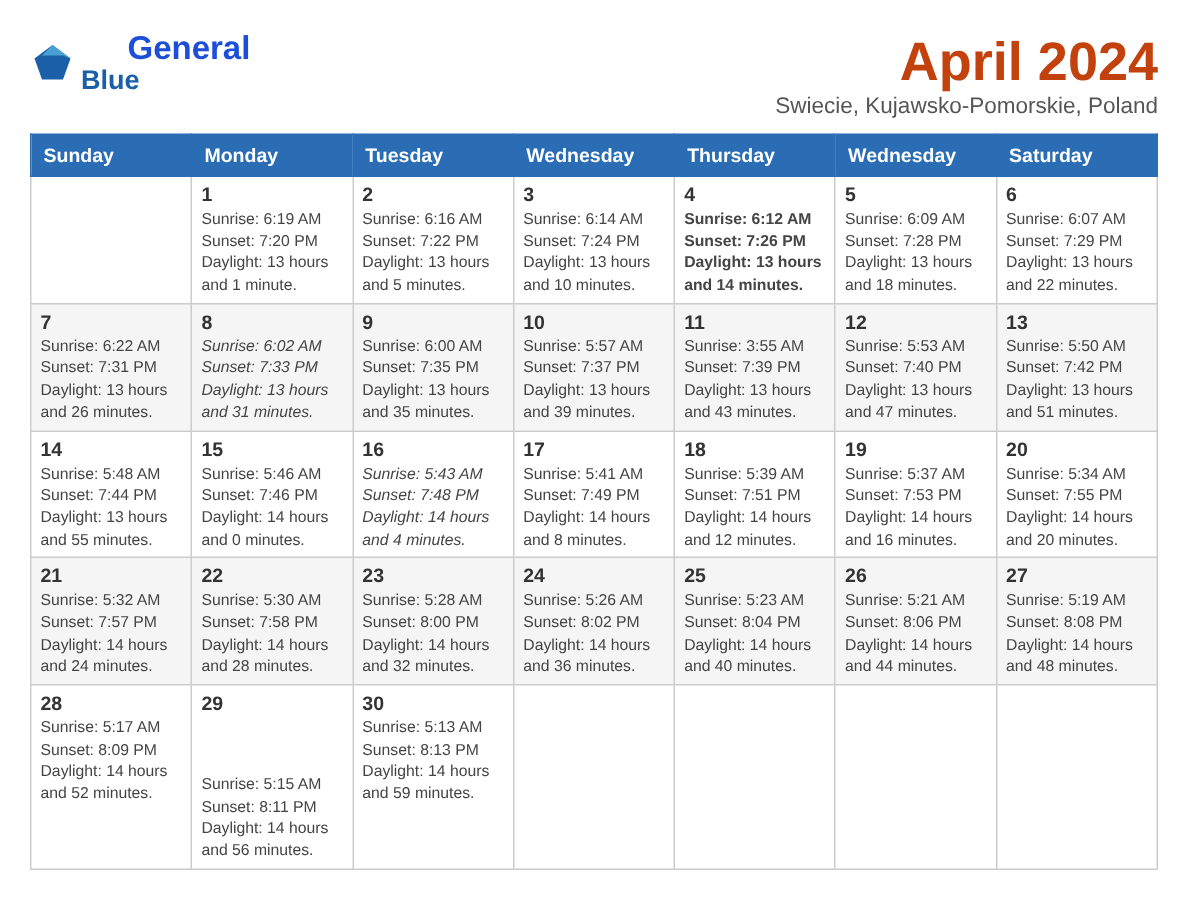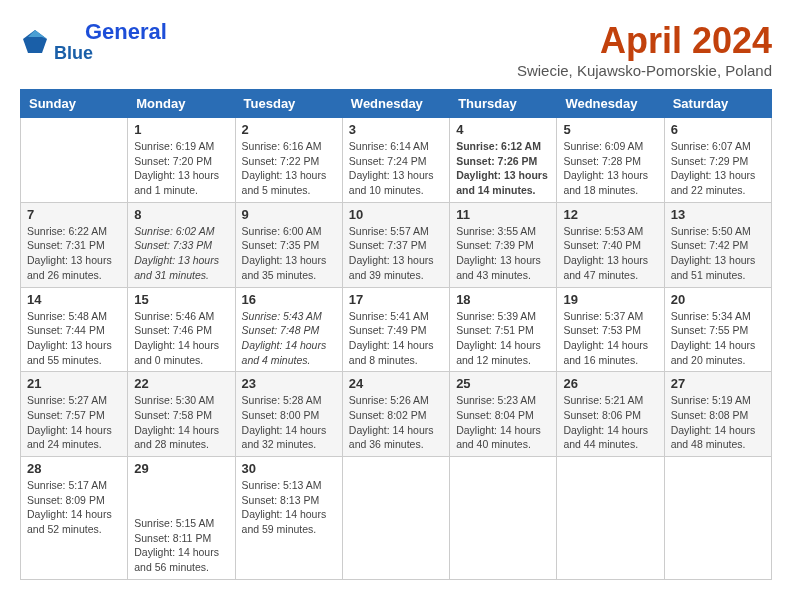--- a/index.html
+++ b/index.html
@@ -271,21 +271,21 @@
           <span class="day-number">20</span>
           <div class="day-info" style="white-space: pre-line;">Sunrise: 5:34 AM
 Sunset: 7:55 PM
 Daylight: 14 hours
 and 20 minutes.</div>
         </td>
       </tr>
       <tr>
         <td>
           <span class="day-number">21</span>
-          <div class="day-info" style="white-space: pre-line;">Sunrise: 5:27 AM
+          <div class="day-info" style="white-space: pre-line;">Sunrise: 5:32 AM
 Sunset: 7:57 PM
 Daylight: 14 hours
 and 24 minutes.</div>
         </td>
         <td>
           <span class="day-number">22</span>
           <div class="day-info" style="white-space: pre-line;">Sunrise: 5:30 AM
 Sunset: 7:58 PM
 Daylight: 14 hours
 and 28 minutes.</div>

